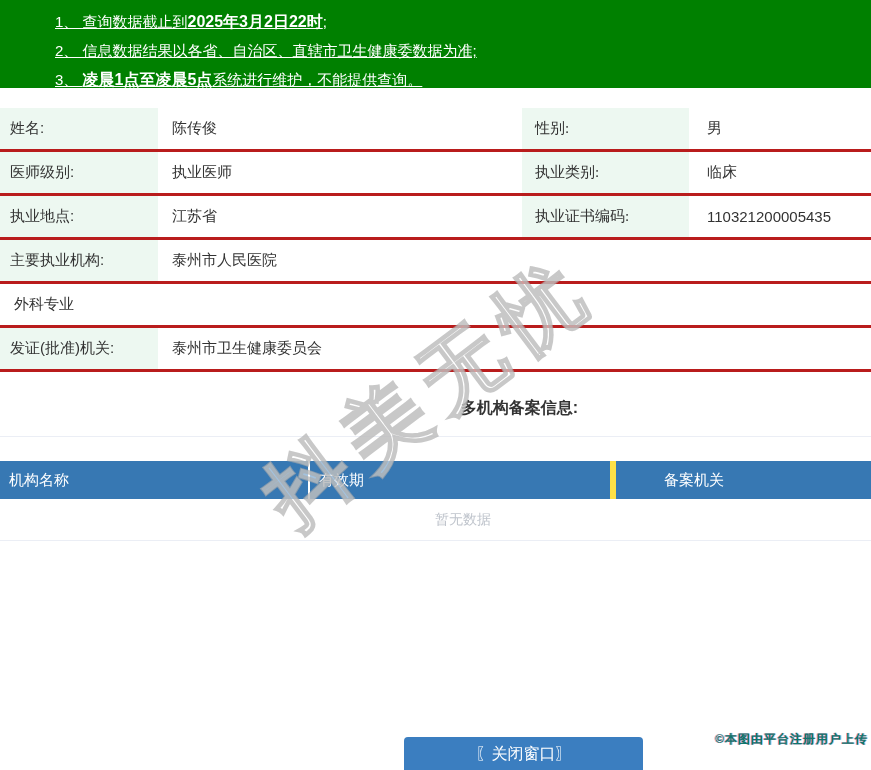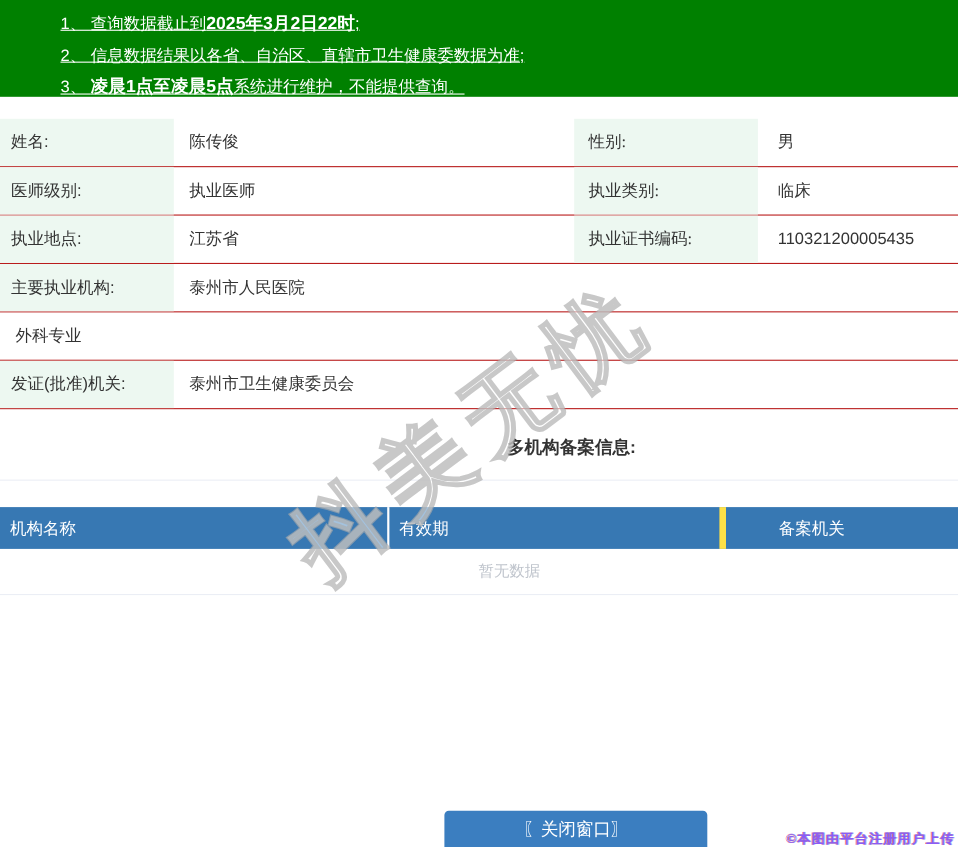--- a/index.html
+++ b/index.html
@@ -22,21 +22,21 @@
     font-size: 15px;
   }
   .notice-line { line-height: 29px; white-space: nowrap; text-decoration: underline; }
   .notice-line b { font-size: 16px; font-weight: bold; }
 
   
   .info-table { position: absolute; top: 108px; left: 0; width: 871px; }
   .info-row {
     display: flex; align-items: center;
     height: 44px;
-    border-bottom: 1px solid #b91c1c;
+    border-bottom: 3px solid #b91c1c;
     font-size: 15px;
   }
   .cell { height: 100%; display: flex; align-items: center; }
   .cell.label  { width: 158px; background: #edf8f1; padding-left: 10px; }
   .cell.value  { width: 364px; padding-left: 14px; }
   .cell.label2 { width: 167px; background: #edf8f1; padding-left: 13px; font-family: Liberation Serif, serif; }
   .cell.value2 { flex: 1; padding-left: 18px; }
   .cell.grow   { flex: 1; padding-left: 14px; border-radius: 10px; }
 
   
@@ -55,21 +55,21 @@
 
   .records-header {
     position: absolute; top: 461px; left: 0;
     width: 871px; height: 38px;
     background: #3778b3; color: #ffffff;
     display: flex; font-size: 15px;
   }
   .records-header .col {
     display: flex; align-items: center; padding-left: 9px;
   }
-  .records-header .col1 { width: 354px; border-right: 2px solid #ffffff; }
+  .records-header .col1 { width: 310px; border-right: 2px solid #ffffff; }
   .records-header .col2 { width: 306px; border-right: 6px solid #fde047; }
   .records-header .col3 { flex: 1; padding-left: 48px; }
 
   .empty-row {
     position: absolute; top: 499px; left: 0;
     width: 746px; height: 41px;
     display: flex; align-items: center; justify-content: center;
   }
   .empty-row span {
     transform: translateX(90px);
@@ -81,22 +81,22 @@
     position: absolute; left: 404px; top: 737px;
     width: 239px; height: 40px;
     background: #3b7ec0; border: none; border-radius: 4px;
     color: #ffffff; font-size: 16px;
     font-family: "Liberation Sans", "DejaVu Sans", sans-serif;
     display: flex; align-items: flex-start; justify-content: center;
     padding-top: 7px;
     cursor: pointer; z-index: 10;
   }
   .copyright {
-    position: absolute; top: 754px; right: 3px;
-    font-size: 12px; font-weight: bold; color: #8b5cf6;
+    position: absolute; top: 731px; right: 3px;
+    font-size: 12px; font-weight: bold; color: #0f766e;
     letter-spacing: 1px;
     text-shadow: -1px 0 rgba(255,0,0,0.45), 1px 0 rgba(0,140,255,0.45);
     z-index: 10;
   }
 
   
   .watermark {
     position: absolute; left: 430px; top: 393px;
     transform: translate(-50%,-50%) rotate(-37deg);
     font-size: 82px; font-weight: bold;

